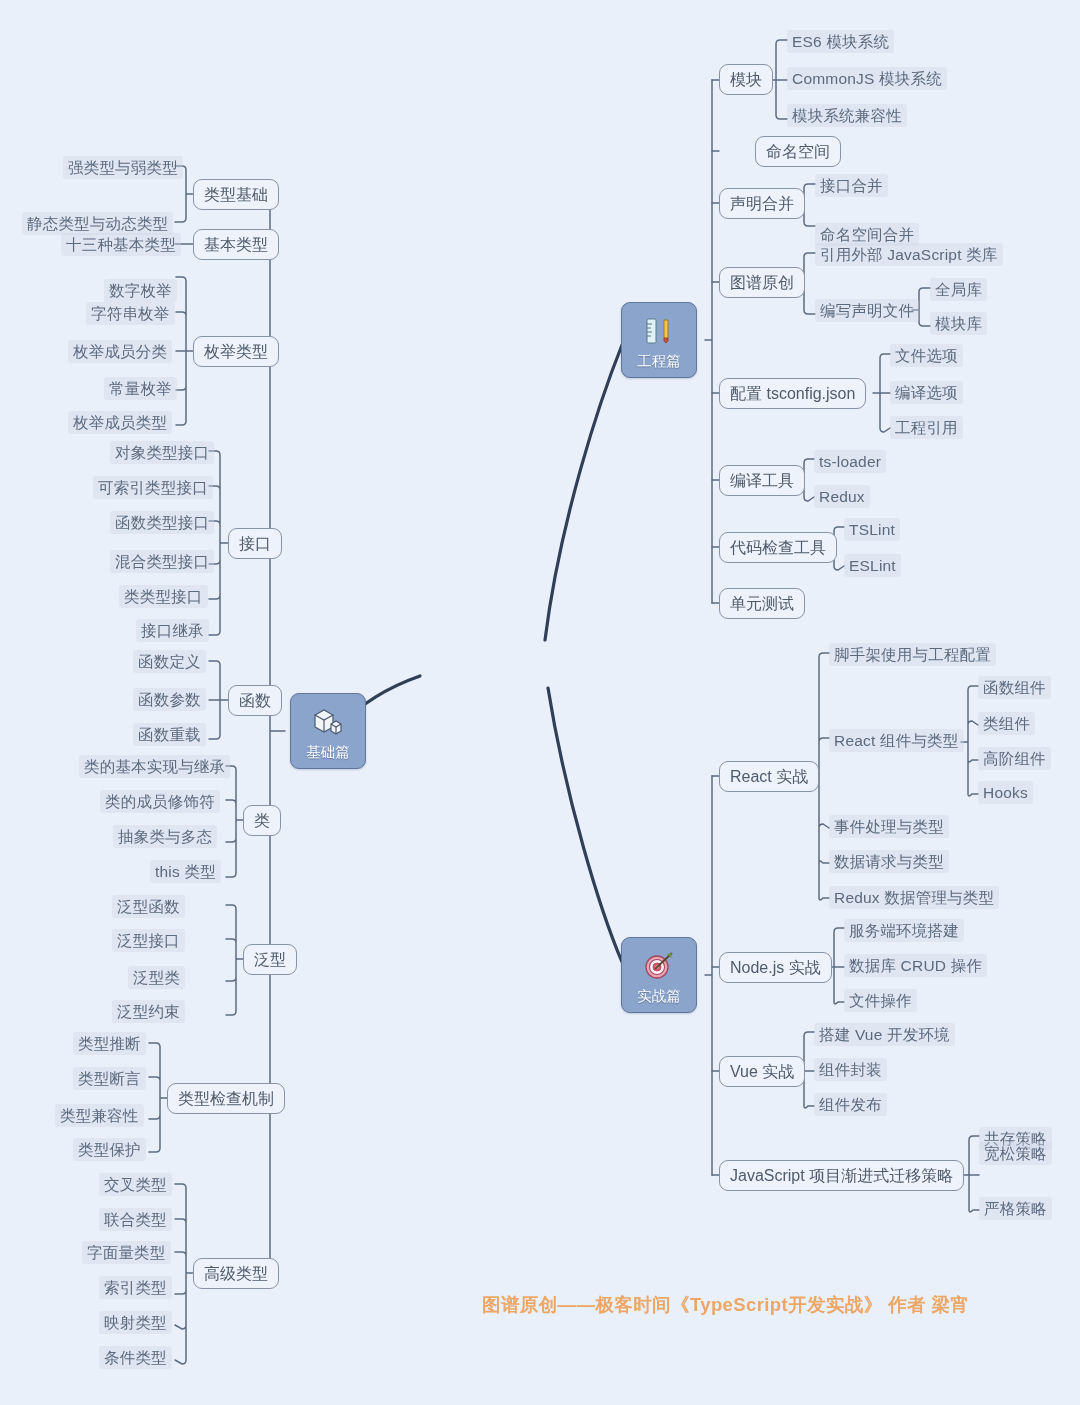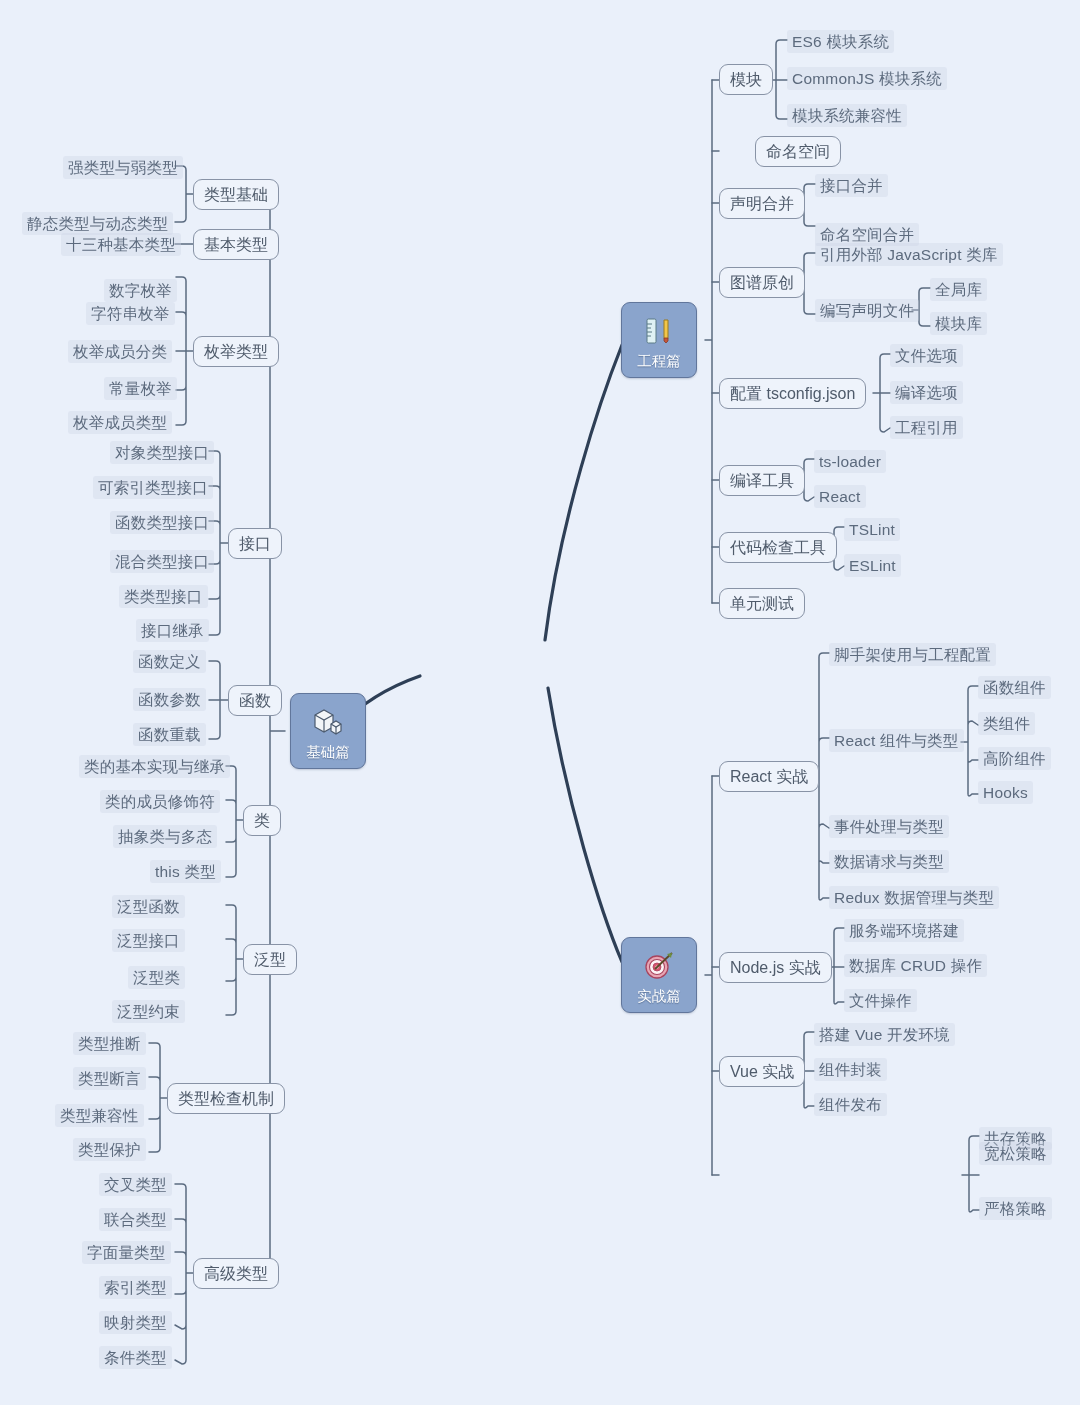--- a/index.html
+++ b/index.html
@@ -295,28 +295,29 @@
   <div class="node leaf" style="left:815px;top:243px;">引用外部 JavaScript 类库</div>
   <div class="node leaf" style="left:815px;top:299px;">编写声明文件</div>
   <div class="node leaf" style="left:930px;top:278px;">全局库</div>
   <div class="node leaf" style="left:930px;top:312px;">模块库</div>
 
   <div class="node leaf" style="left:890px;top:344px;">文件选项</div>
   <div class="node leaf" style="left:890px;top:381px;">编译选项</div>
   <div class="node leaf" style="left:890px;top:416px;">工程引用</div>
 
   <div class="node leaf" style="left:814px;top:450px;">ts-loader</div>
-  <div class="node leaf" style="left:814px;top:485px;">React</div>
+  <div class="node leaf" style="left:814px;top:485px;">Redux</div>
 
   <div class="node leaf" style="left:844px;top:518px;">TSLint</div>
   <div class="node leaf" style="left:844px;top:554px;">ESLint</div>
 
   <div class="node branch" style="left:719px;top:761px;">React 实战</div>
   <div class="node branch" style="left:719px;top:952px;">Node.js 实战</div>
   <div class="node branch" style="left:719px;top:1056px;">Vue 实战</div>
+  <div class="node branch" style="left:719px;top:1160px;">JavaScript 项目渐进式迁移策略</div>
 
   <div class="node leaf" style="left:829px;top:643px;">脚手架使用与工程配置</div>
   <div class="node leaf" style="left:829px;top:729px;">React 组件与类型</div>
   <div class="node leaf" style="left:829px;top:815px;">事件处理与类型</div>
   <div class="node leaf" style="left:829px;top:850px;">数据请求与类型</div>
   <div class="node leaf" style="left:829px;top:886px;">Redux 数据管理与类型</div>
 
   <div class="node leaf" style="left:978px;top:676px;">函数组件</div>
   <div class="node leaf" style="left:978px;top:712px;">类组件</div>
   <div class="node leaf" style="left:978px;top:747px;">高阶组件</div>
@@ -327,14 +328,15 @@
   <div class="node leaf" style="left:844px;top:989px;">文件操作</div>
 
   <div class="node leaf" style="left:814px;top:1023px;">搭建 Vue 开发环境</div>
   <div class="node leaf" style="left:814px;top:1058px;">组件封装</div>
   <div class="node leaf" style="left:814px;top:1093px;">组件发布</div>
 
   <div class="node leaf" style="left:979px;top:1127px;">共存策略</div>
   <div class="node leaf" style="left:979px;top:1142px;">宽松策略</div>
   <div class="node leaf" style="left:979px;top:1197px;">严格策略</div>
 
+  <div class="credit" style="left:482px;top:1292px;">图谱原创——极客时间《TypeScript开发实战》 作者 梁宵</div>
 
 </div>
 
 </body></html>

